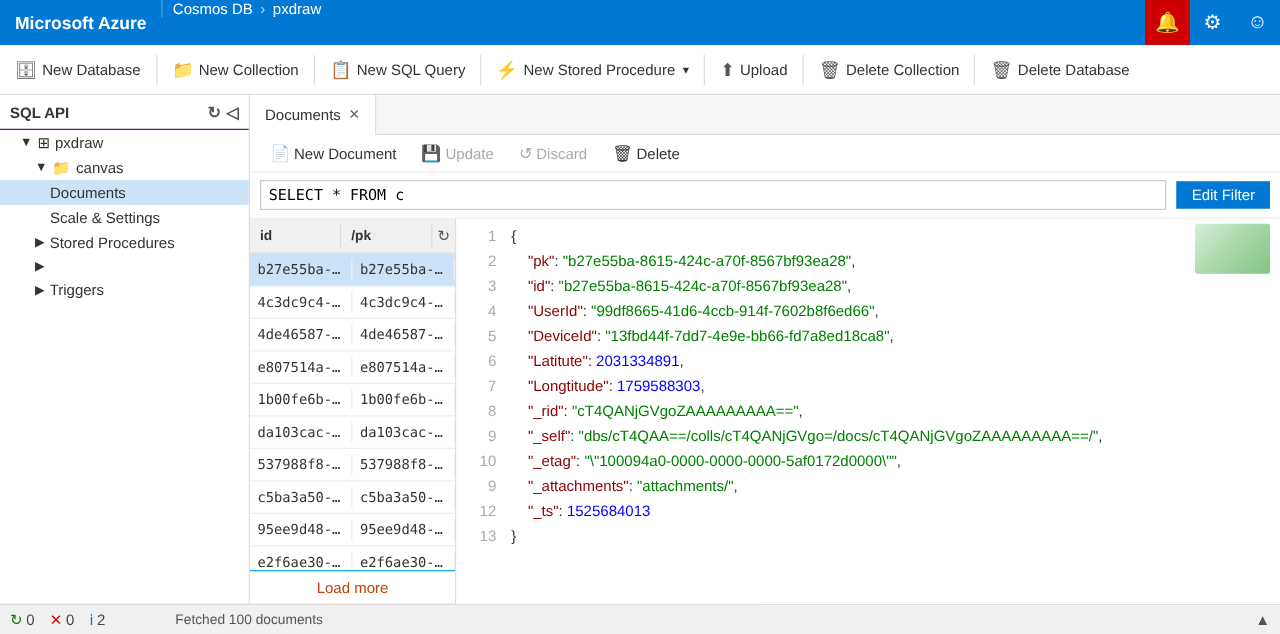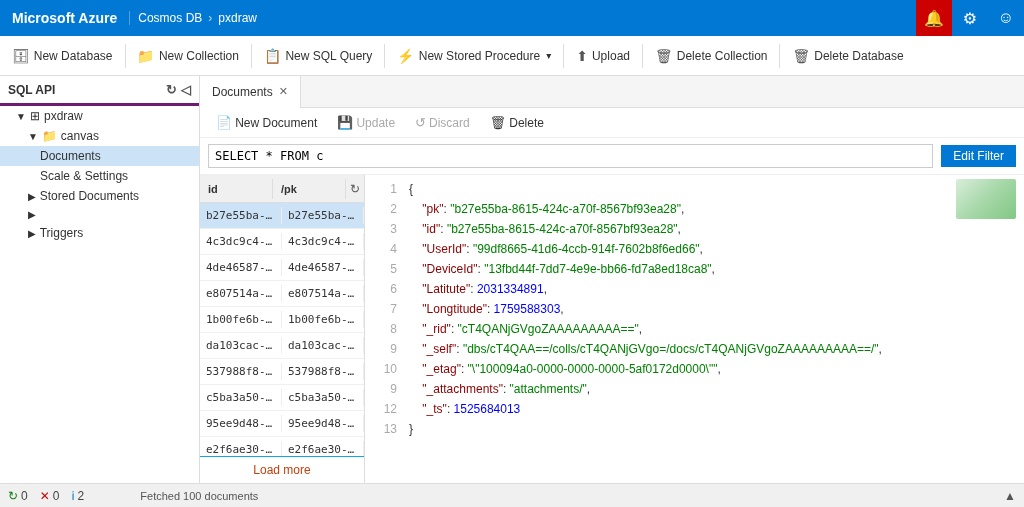--- a/index.html
+++ b/index.html
@@ -3,21 +3,21 @@
   <meta charset="utf-8">
   <style>
     * { box-sizing: border-box; margin: 0; padding: 0; font-family: 'Segoe UI', sans-serif; font-size: 12px; }
     body { width: 1024px; height: 507px; overflow: hidden; background: #f0f0f0; display: flex; flex-direction: column; }
 
     
     .top-bar {
       height: 36px;
       background: #0078d4;
       display: flex;
-      align-items: center;
+      align-items: flex-start;
       flex-shrink: 0;
     }
     .top-bar-brand {
       display: flex;
       align-items: center;
       padding: 0 12px;
       height: 100%;
     }
     .brand-text {
       color: white;
@@ -95,21 +95,21 @@
       border-right: 1px solid #ddd;
       display: flex;
       flex-direction: column;
       flex-shrink: 0;
     }
     .sidebar-header {
       display: flex;
       align-items: center;
       justify-content: space-between;
       padding: 6px 8px;
-      border-bottom: 3px solid #701a75;
+      border-bottom: 1px solid #701a75;
       font-size: 12px;
       font-weight: 600;
       color: #333;
     }
     .sidebar-header-icons { display: flex; gap: 4px; }
     .sidebar-icon { cursor: pointer; color: #555; font-size: 13px; }
     .tree-item {
       display: flex;
       align-items: center;
       padding: 3px 8px;
@@ -420,21 +420,21 @@
       <span class="tree-label">canvas</span>
     </div>
     <div class="tree-item tree-indent-3 selected">
       <span class="tree-label">Documents</span>
     </div>
     <div class="tree-item tree-indent-3">
       <span class="tree-label">Scale &amp; Settings</span>
     </div>
     <div class="tree-item tree-indent-2">
       <span class="tree-arrow">▶</span>
-      <span class="tree-label">Stored Documents</span>
+      <span class="tree-label">Stored Procedures</span>
     </div>
     <div class="tree-item tree-indent-2">
       <span class="tree-arrow">▶</span>
     </div>
     <div class="tree-item tree-indent-2">
       <span class="tree-arrow">▶</span>
       <span class="tree-label">Triggers</span>
     </div>
   </div>
 

